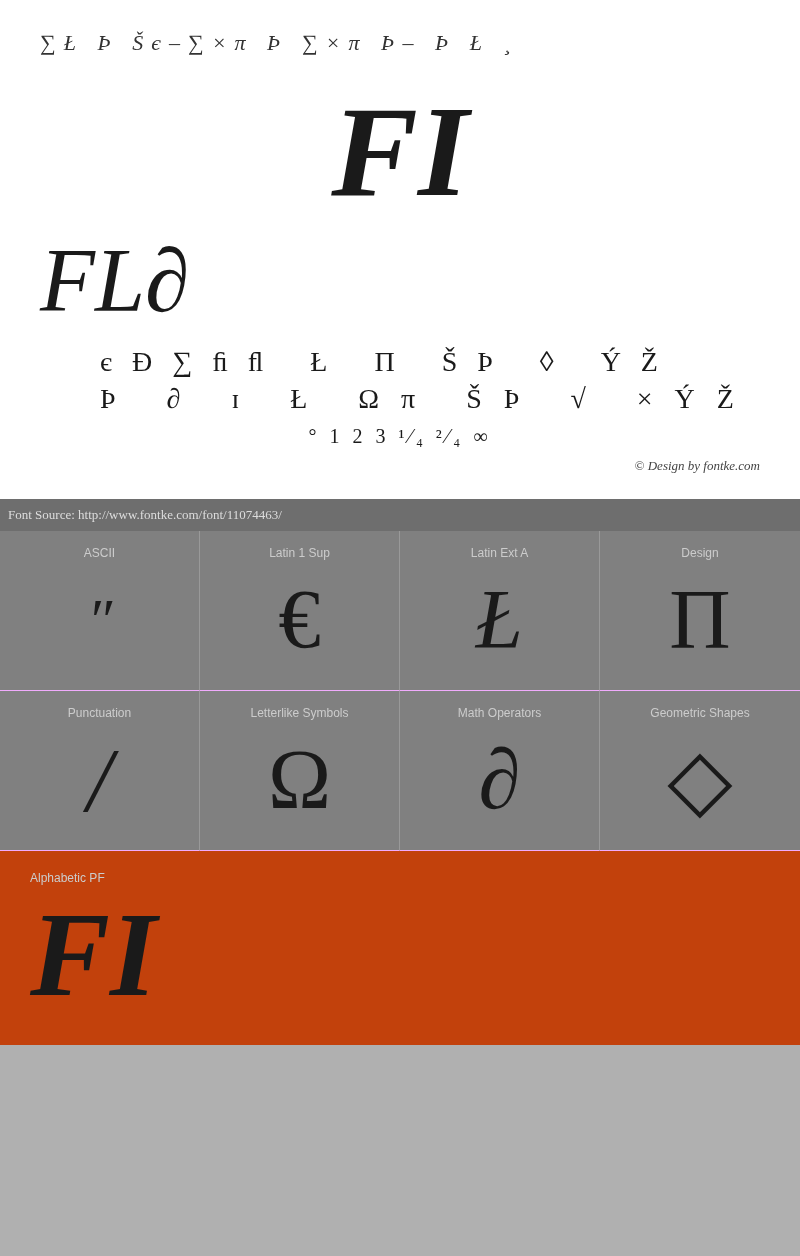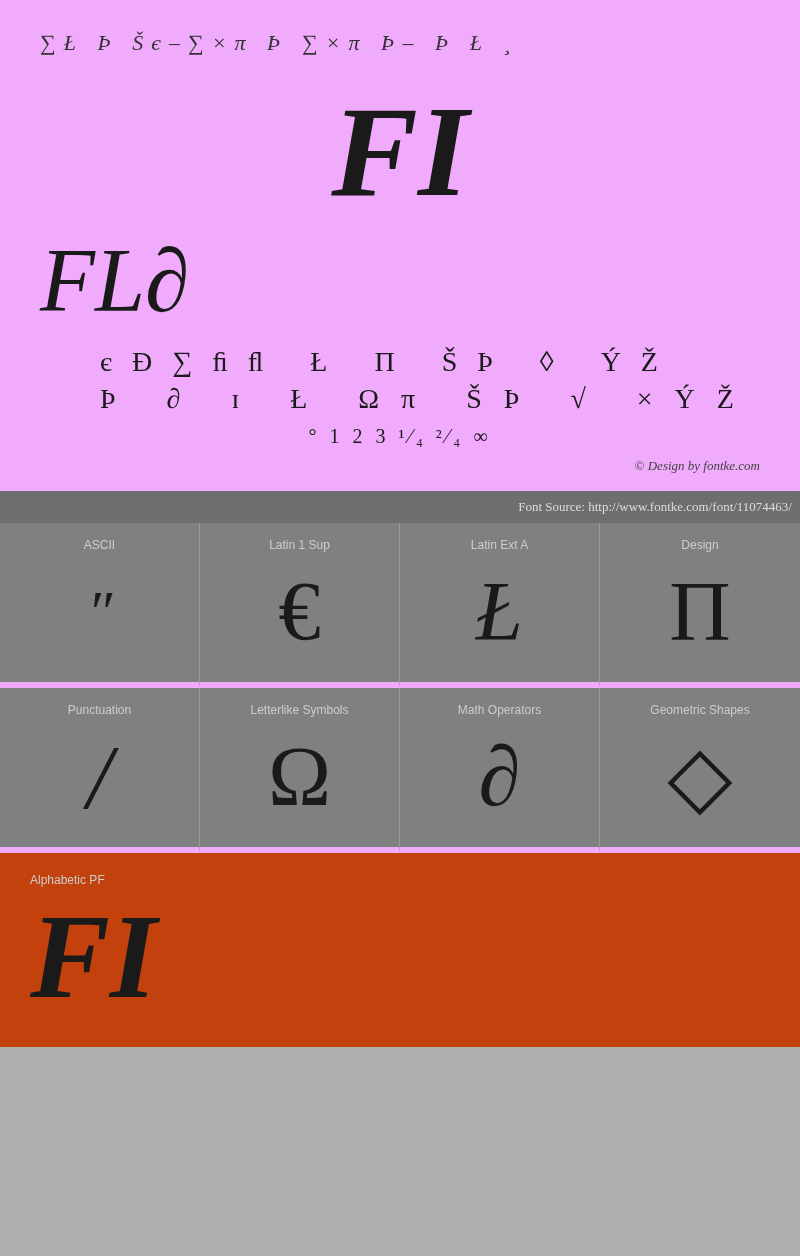--- a/index.html
+++ b/index.html
@@ -7,22 +7,22 @@
     body {
       width: 800px;
       min-height: 1256px;
       font-family: Georgia, serif;
       background: #b0b0b0;
       overflow-x: hidden;
     }
 
     
     .top-section {
-      background: #f0abfc;
-      padding: 30px 40px 12px 40px;
+      background: #ffffff;
+      padding: 30px 40px 20px 40px;
       position: relative;
     }
 
     .header-symbols {
       font-size: 22px;
       color: #333;
       letter-spacing: 8px;
       margin-bottom: 30px;
       font-style: italic;
     }
@@ -82,21 +82,21 @@
     }
 
     
     .bottom-section {
       background: #808080;
       padding: 0;
     }
 
     .font-source-bar {
       background: #6e6e6e;
-      text-align: right;
+      text-align: left;
       padding: 8px;
       font-size: 13px;
       color: #ddd;
     }
 
     .font-source-bar a {
       color: #ddd;
       text-decoration: none;
     }
 
@@ -104,21 +104,21 @@
     .char-grid {
       display: grid;
       grid-template-columns: 1fr 1fr 1fr 1fr;
       border-top: none;
     }
 
     .char-block {
       padding: 15px 10px 20px 10px;
       text-align: center;
       border-right: 1px solid #999;
-      border-bottom: 6px solid #f0abfc;
+      border-bottom: 1px solid #f0abfc;
     }
 
     .char-block:nth-child(4n) {
       border-right: none;
     }
 
     .char-block-label {
       font-size: 12px;
       color: #ccc;
       margin-bottom: 10px;

